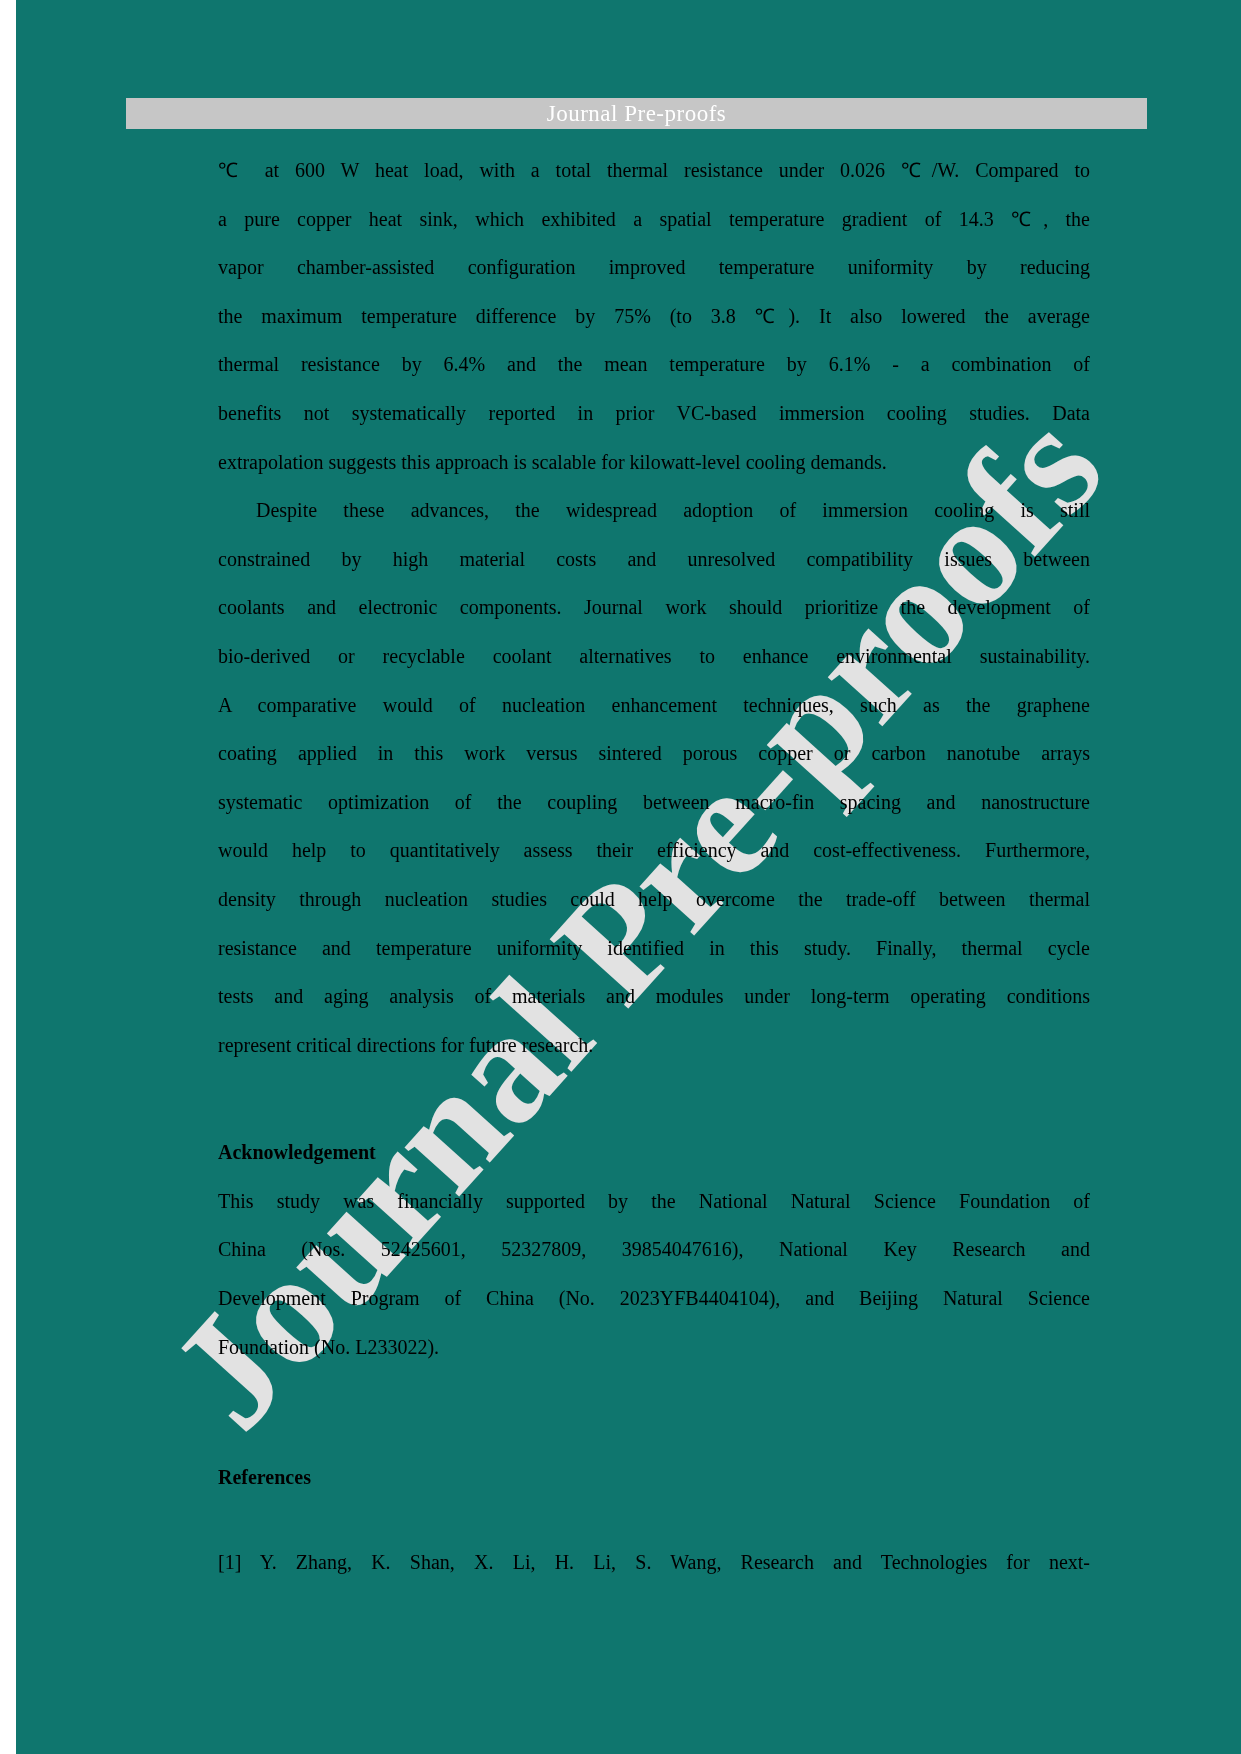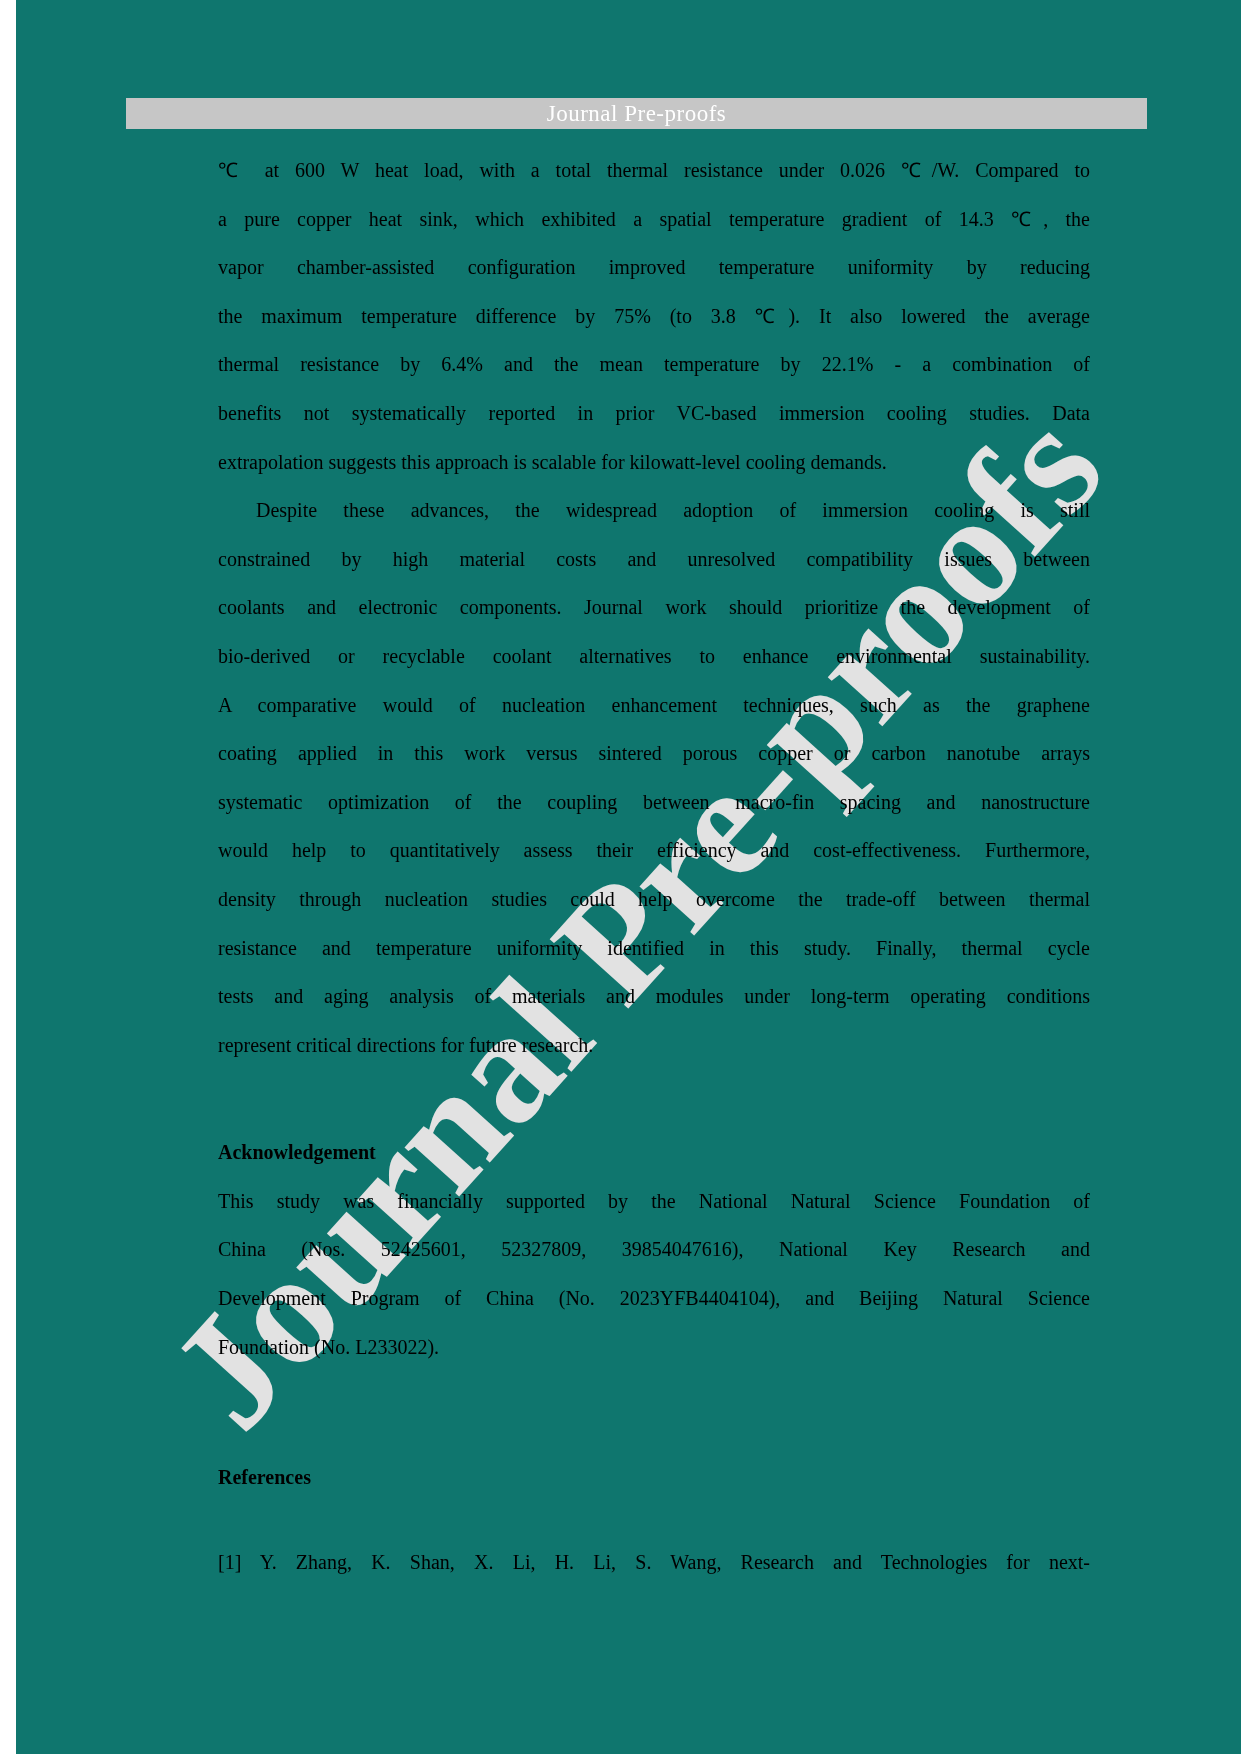--- a/index.html
+++ b/index.html
@@ -72,21 +72,21 @@
 
   <div class="watermark">Journal Pre-proofs</div>
 
   <div class="content">
 
     <div class="para">
         <div class="line">℃  at 600 W heat load, with a total thermal resistance under 0.026  ℃/W. Compared to</div>
         <div class="line">a pure copper heat sink, which exhibited a spatial temperature gradient of 14.3  ℃, the</div>
         <div class="line">vapor chamber-assisted configuration improved temperature uniformity by reducing</div>
         <div class="line">the maximum temperature difference by 75% (to 3.8  ℃). It also lowered the average</div>
-        <div class="line">thermal resistance by 6.4% and the mean temperature by 22.1% - a combination of</div>
+        <div class="line">thermal resistance by 6.4% and the mean temperature by 6.1% - a combination of</div>
         <div class="line">benefits not systematically reported in prior VC-based immersion cooling studies. Data</div>
         <div class="line last">extrapolation suggests this approach is scalable for kilowatt-level cooling demands.</div>
       </div>
 
     <div class="para indent">
         <div class="line">Despite these advances, the widespread adoption of immersion cooling is still</div>
         <div class="line">constrained by high material costs and unresolved compatibility issues between</div>
         <div class="line">coolants and electronic components. Journal work should prioritize the development of</div>
         <div class="line">bio-derived or recyclable coolant alternatives to enhance environmental sustainability.</div>
         <div class="line">A comparative would of nucleation enhancement techniques, such as the graphene</div>

